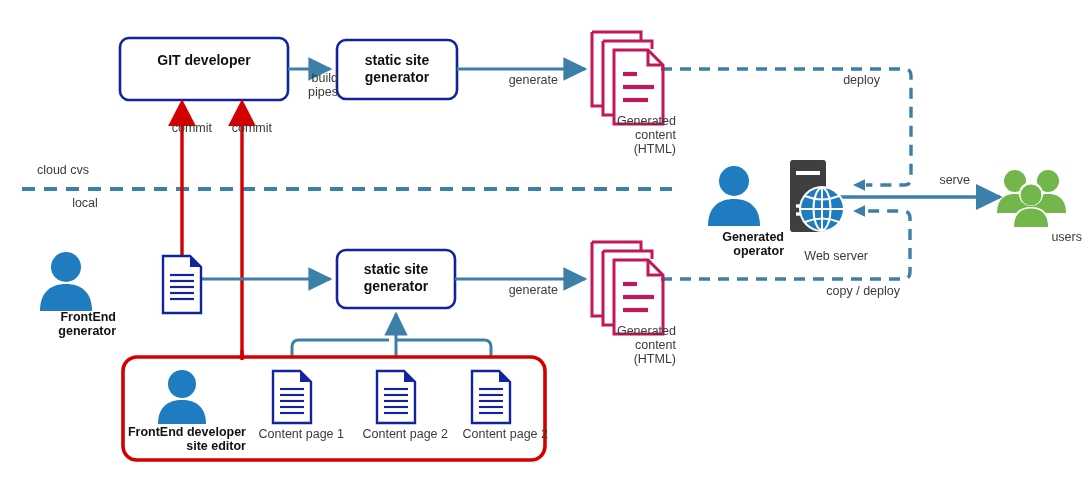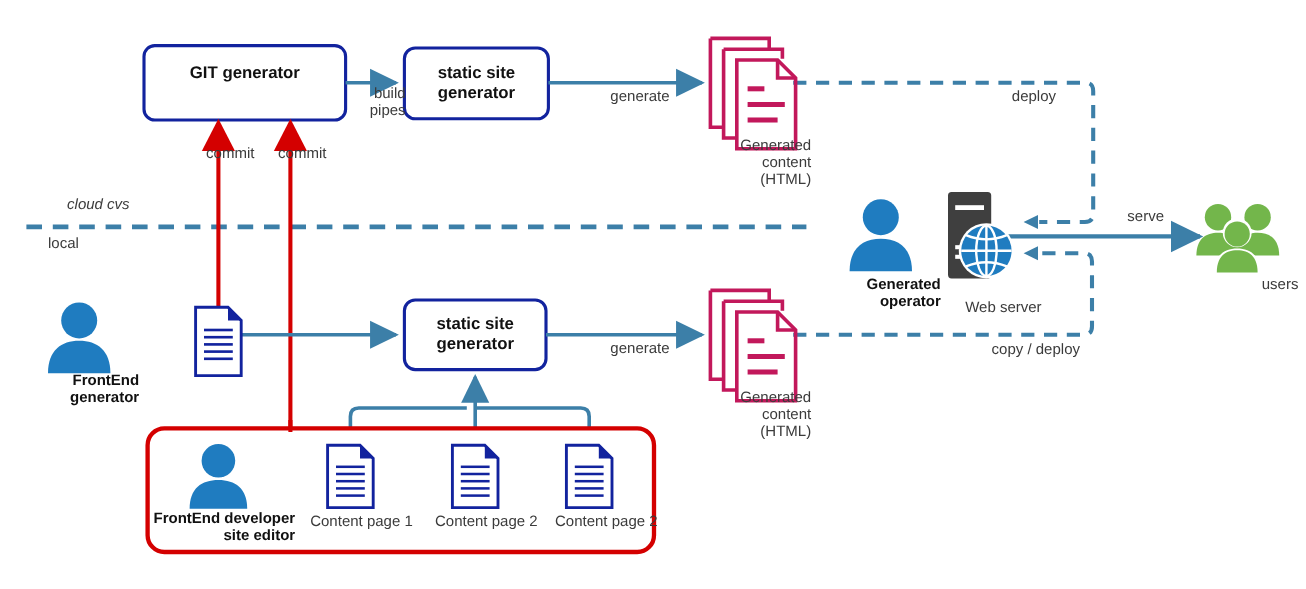--- a/index.html
+++ b/index.html
@@ -214,38 +214,38 @@
     <circle cx="1048" cy="181" r="11"></circle>
     <path d="M1030,213 C1030,199 1038,194 1048,194 C1058,194 1066,199 1066,213 Z"></path>
     <circle cx="1031" cy="194" r="12" fill="#ffffff"></circle>
     <circle cx="1031" cy="195" r="10.5"></circle>
     <path d="M1012,227 C1012,212 1021,207 1031,207 C1041,207 1050,212 1050,227 Z" fill="#ffffff"></path>
     <path d="M1014,227 C1014,213 1022,208.5 1031,208.5 C1040,208.5 1048,213 1048,227 Z"></path>
   </g>
 </svg>
 
 <div class="boxtxt" style="left:120px;top:52px;width:168px;">GIT
-generator</div>
+developer</div>
 <div class="boxtxt" style="left:337px;top:52px;width:120px;">static site
 generator</div>
 <div class="boxtxt" style="left:337px;top:261px;width:118px;">static site
 generator</div>
 
 <div class="lbl" style="left:286px;top:71px;width:52px;">build
 pipes</div>
 <div class="lbl" style="left:152px;top:121px;width:60px;">commit</div>
 <div class="lbl" style="left:212px;top:121px;width:60px;">commit</div>
 <div class="lbl" style="left:478px;top:73px;width:80px;">generate</div>
 <div class="lbl" style="left:478px;top:283px;width:80px;">generate</div>
 <div class="lbl" style="left:800px;top:73px;width:80px;">deploy</div>
 <div class="lbl" style="left:770px;top:284px;width:130px;">copy / deploy</div>
 <div class="lbl" style="left:890px;top:173px;width:80px;">serve</div>
 
-<div class="lbl" style="left:18px;top:163px;width:90px;text-align:right;font-style:italic;">cloud cvs</div>
-<div class="lbl" style="left:40px;top:196px;width:90px;text-align:left;">local</div>
+<div class="lbl" style="left:18px;top:163px;width:90px;text-align:center;">cloud cvs</div>
+<div class="lbl" style="left:40px;top:196px;width:90px;text-align:center;">local</div>
 
 <div class="lbl" style="left:578px;top:114px;width:98px;">Generated
 content
 (HTML)</div>
 <div class="lbl" style="left:578px;top:324px;width:98px;">Generated
 content
 (HTML)</div>
 
 <div class="lbl b" style="left:16px;top:310px;width:100px;">FrontEnd
 generator</div>

